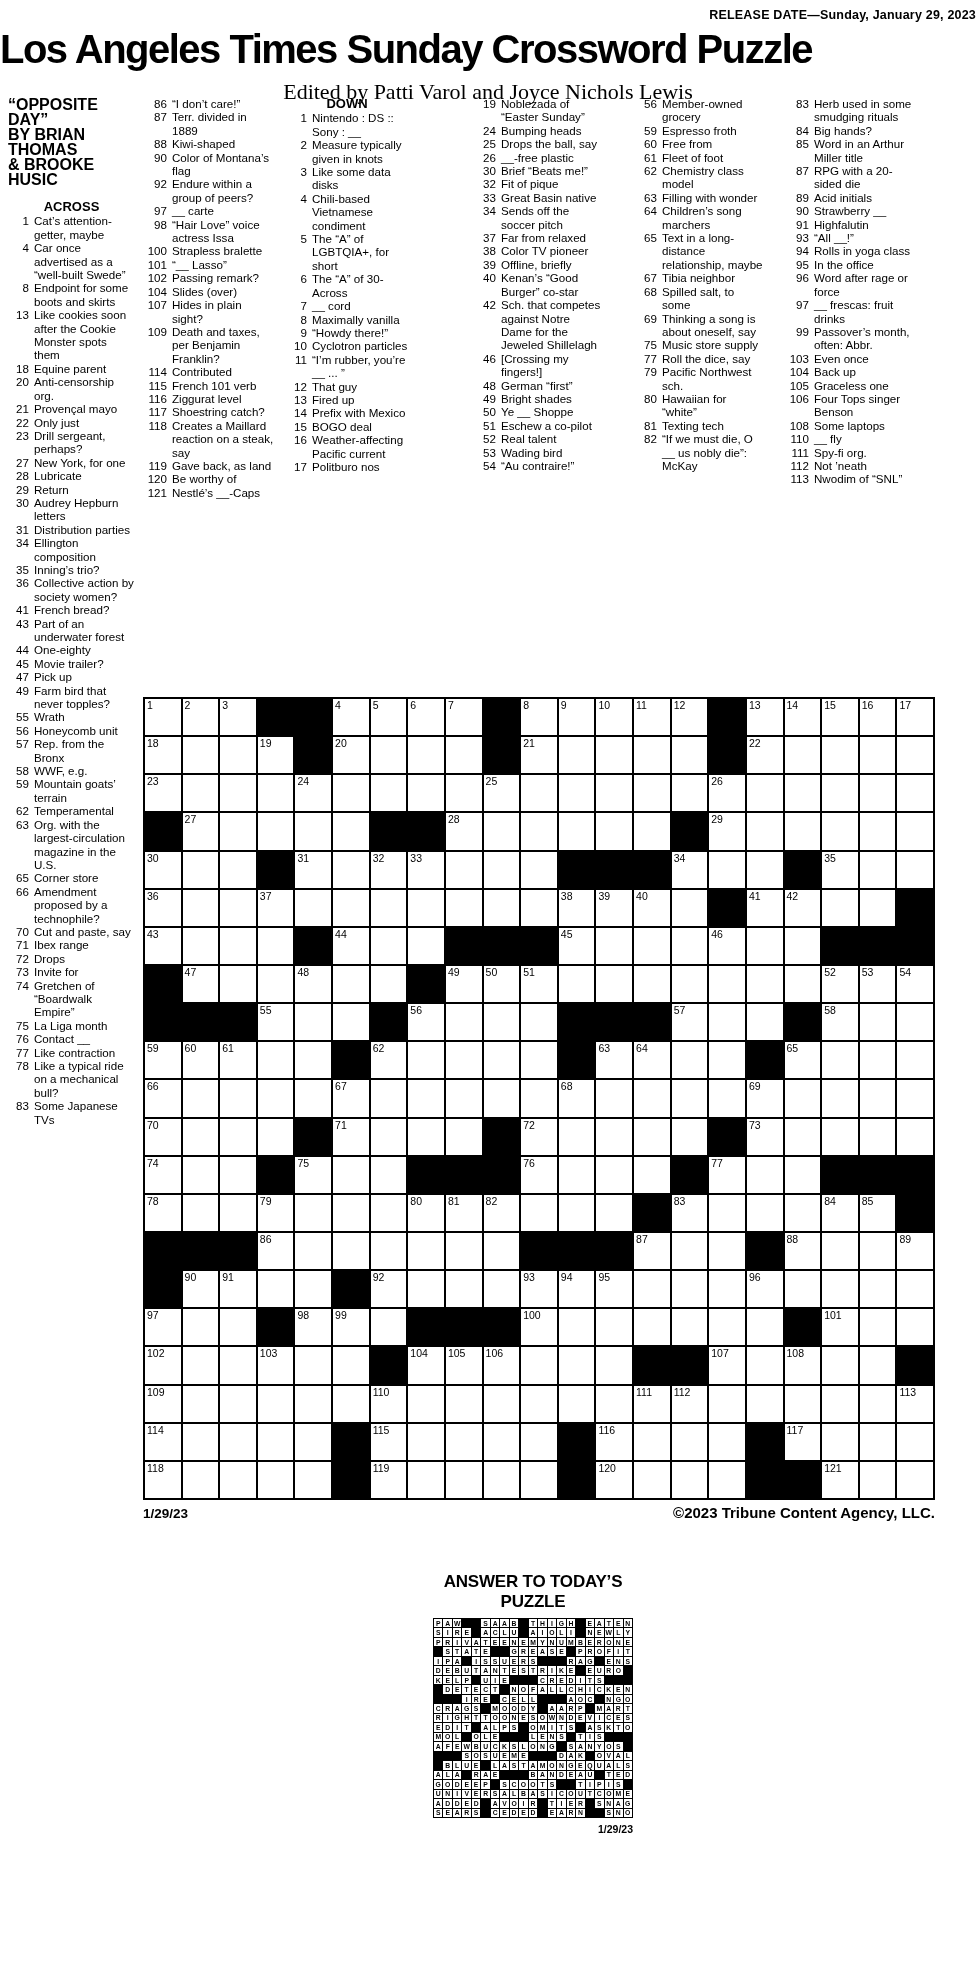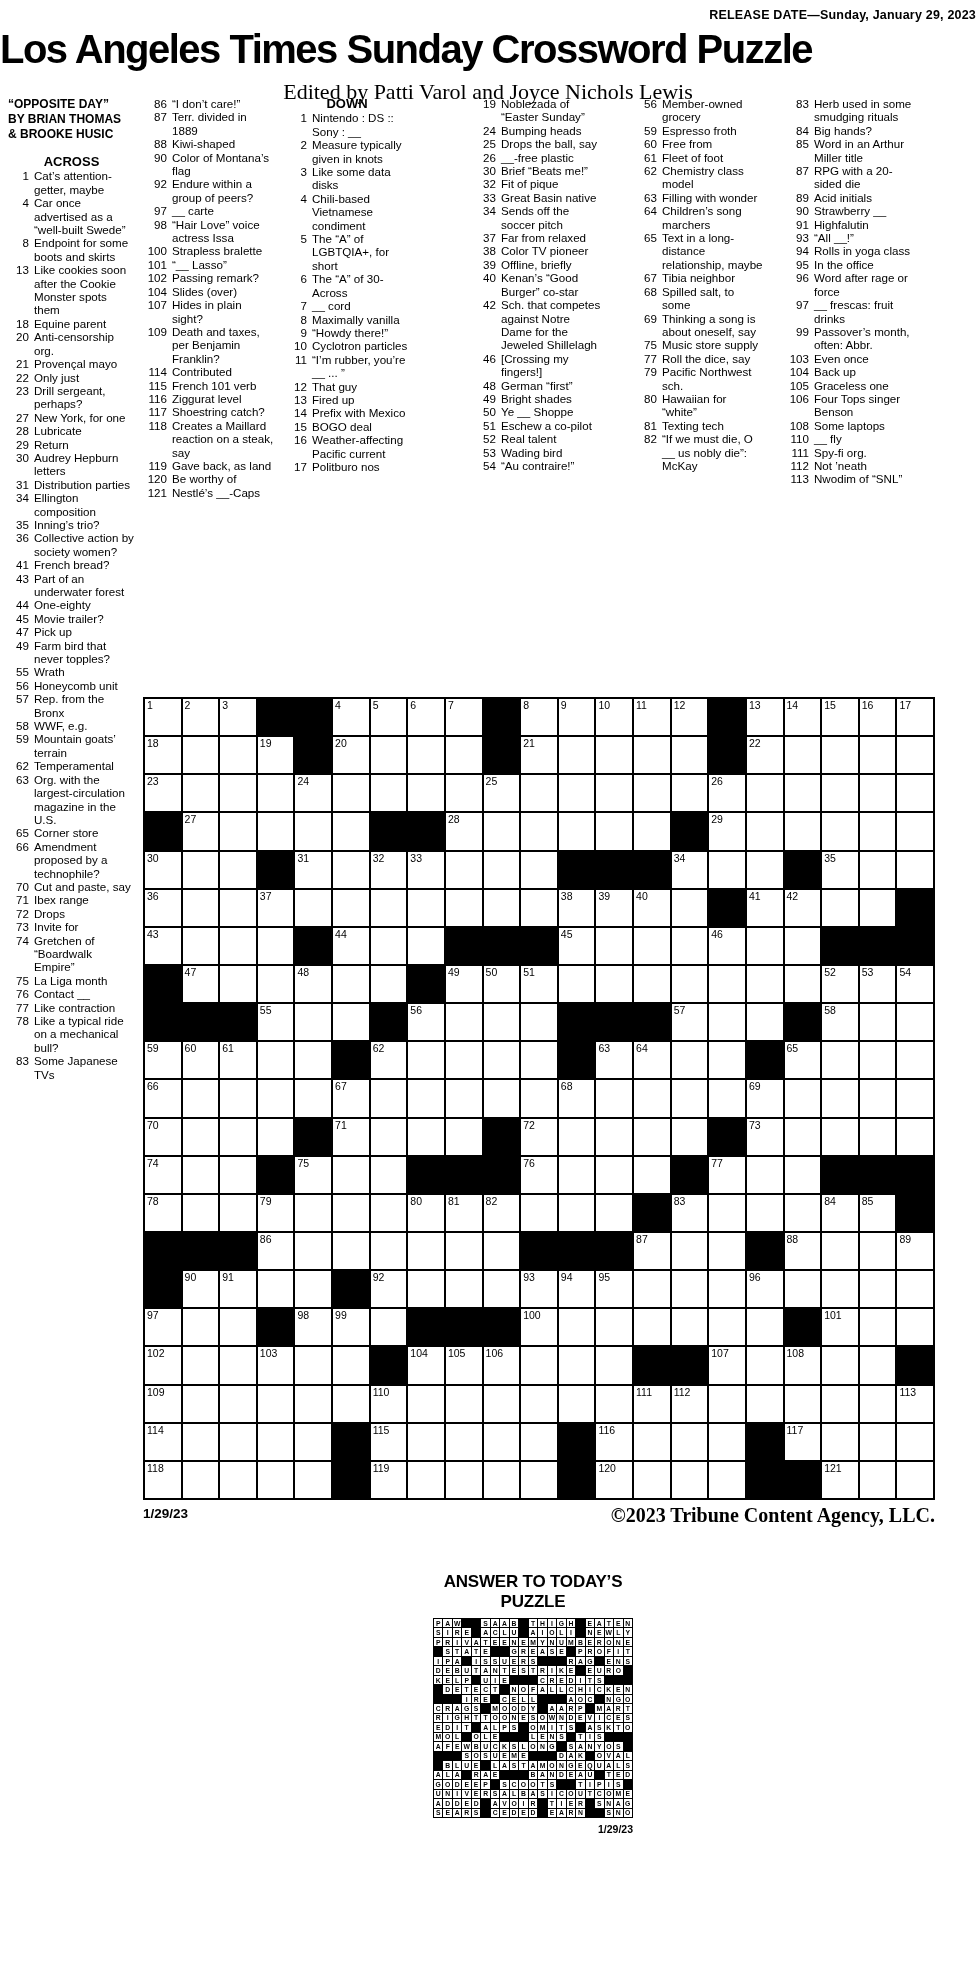--- a/index.html
+++ b/index.html
@@ -8,33 +8,33 @@
   .release{top:8px;left:0;width:100%;text-align:right;font-size:12.5px;font-weight:bold;letter-spacing:.2px}
   .title{top:27px;left:0;width:100%;text-align:left;font-size:40px;font-weight:bold;letter-spacing:-1.5px}
   .byline{top:79px;left:0;width:100%;text-align:center;font-size:22px;font-family:"Liberation Serif",serif}
   .clue-col{top:97px;font-size:11.6px;line-height:13.4px}
   .col1{left:8px;width:127px}
   .col2{left:143px;width:132px}
   .col3{left:283px;width:128px}
   .col4{left:472px;width:132px}
   .col5{left:633px;width:130px}
   .col6{left:785px;width:135px}
-  .theme{font-weight:bold;font-size:12px;line-height:15px}
+  .theme{font-weight:bold;font-size:16px;line-height:15px}
   .list-header{font-weight:bold;text-align:center;font-size:13px;margin:13px 0 1px 0}
   .col3 .list-header{margin-top:0}
   .clue{display:flex}
   .cnum{flex:none;width:24px;text-align:right;padding-right:5px}
   .col1 .cnum{width:21px}
   .ctext{flex:1}
   .grid{left:143px;top:697px;width:792px;height:803px;background:#000;display:grid;grid-template-columns:repeat(21,1fr);grid-template-rows:repeat(21,1fr);gap:2px;padding:2px;box-sizing:border-box}
   .cell{background:#fff;position:relative}
   .cell.blk{background:#000}
   .cell .n{position:absolute;top:0px;left:2px;font-size:10.5px;line-height:12px}
   .footer-date{left:143px;top:1506px;font-size:13.5px;font-weight:bold}
-  .copyright{left:435px;top:1504px;width:500px;text-align:right;font-size:20px;font-weight:bold;font-family:Liberation Serif, serif}
+  .copyright{left:435px;top:1504px;width:500px;text-align:right;font-size:15px;font-weight:bold;font-family:Liberation Sans, sans-serif}
   .ans-wrap{left:433px;top:1572px;width:200px}
   .ans-title{font-weight:bold;font-size:17px;text-align:center;margin-bottom:6px;letter-spacing:-.2px}
   .agrid{width:200px;height:200px;background:#000;display:grid;grid-template-columns:repeat(21,1fr);grid-template-rows:repeat(21,1fr);gap:1px;padding:1px;box-sizing:border-box}
   .acell{background:#fff;display:flex;align-items:center;justify-content:center;font-size:6.8px;font-weight:bold}
   .acell.blk{background:#000}
   .ans-date{text-align:right;font-size:10.5px;font-weight:bold;margin-top:5px}
 </style>
 </head>
 <body>
 

